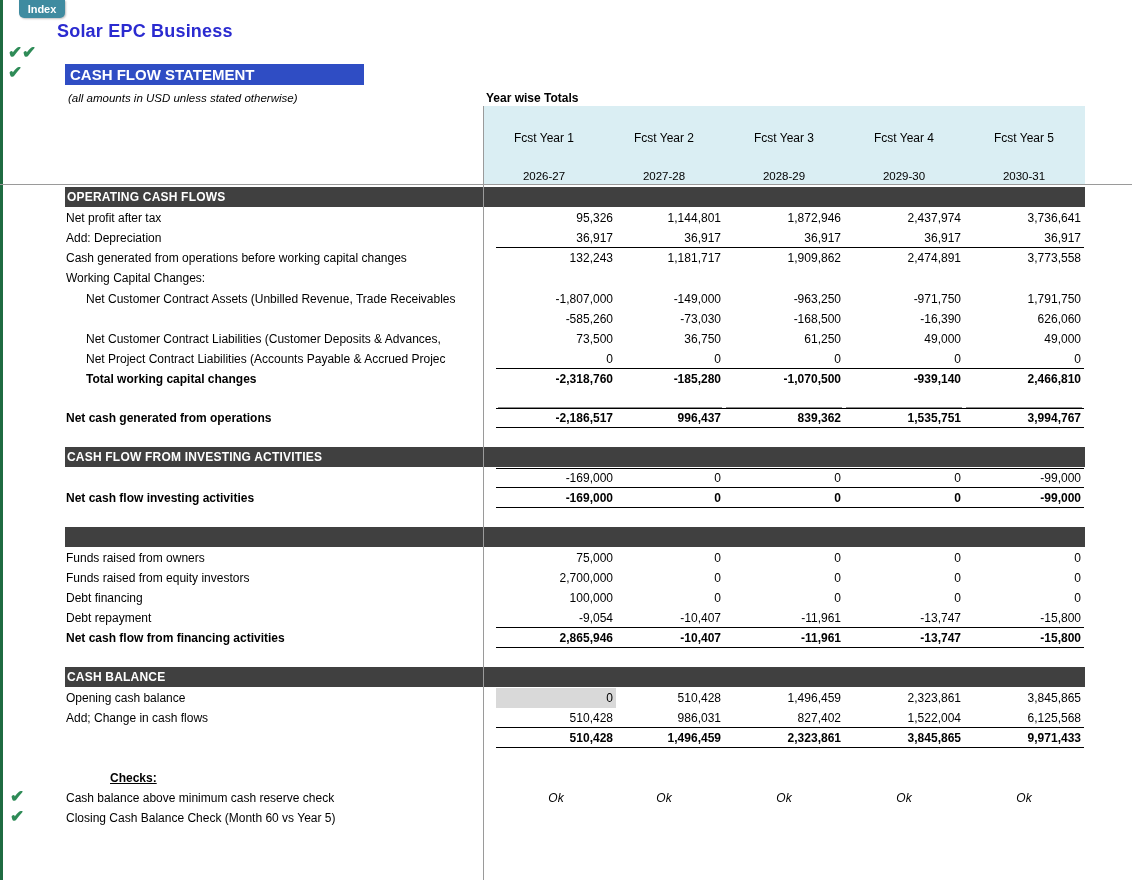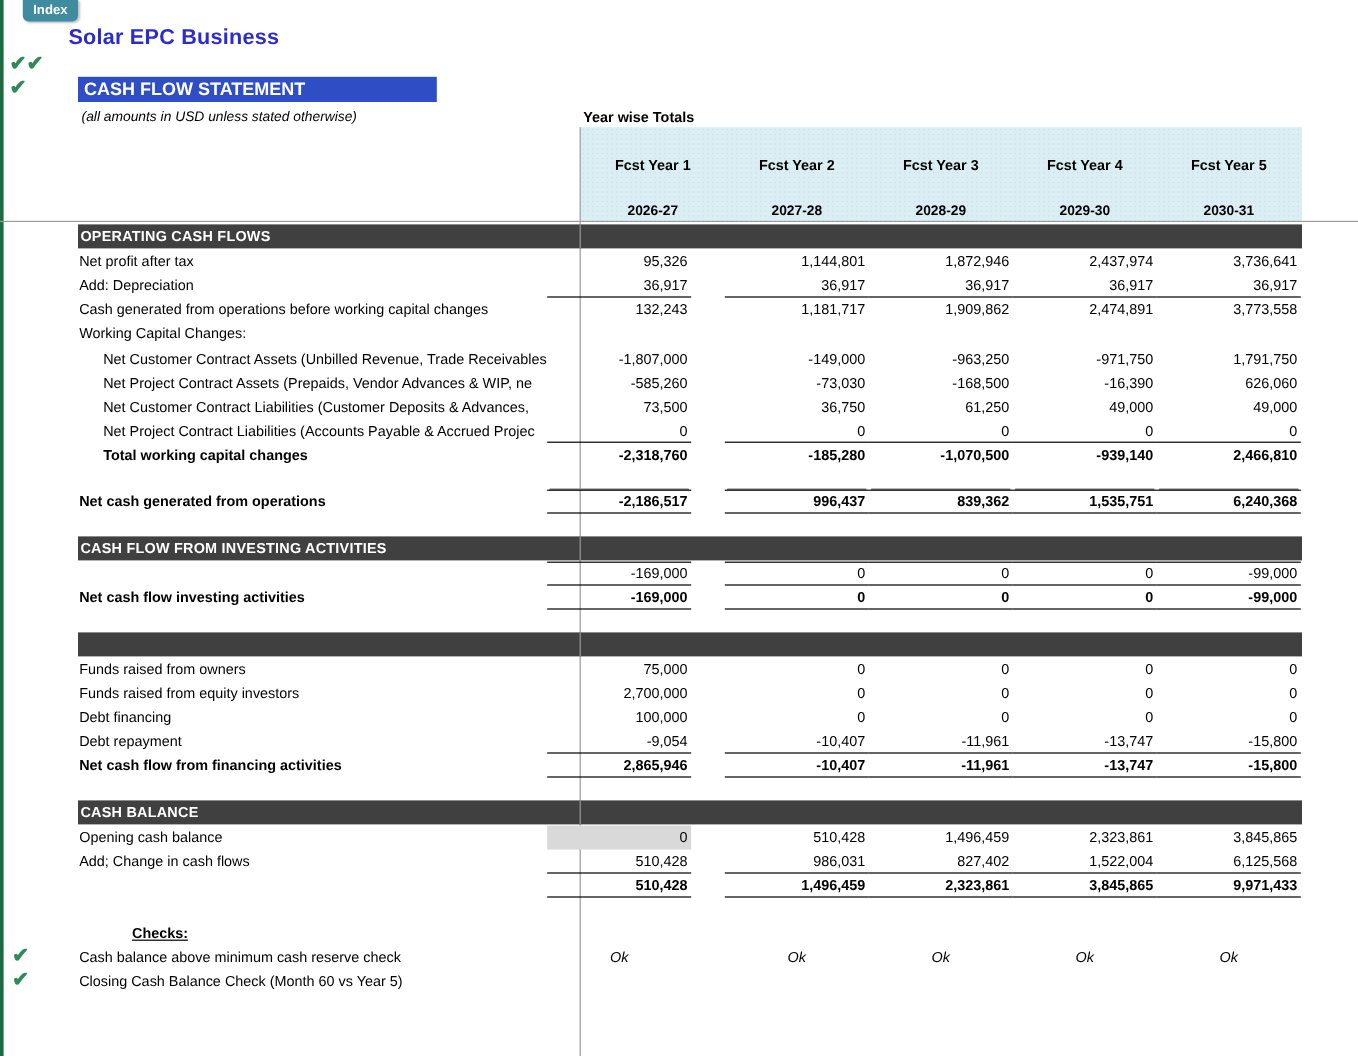--- a/index.html
+++ b/index.html
@@ -88,21 +88,21 @@
     width: 601px; height: 78px;
     background: #daeef3;
     background-image:
       radial-gradient(circle, rgba(160,200,215,0.55) 0.6px, transparent 0.7px);
     background-size: 4px 4px;
   }
   .hdr-cell {
     position: absolute;
     width: 120px;
     text-align: center;
-    font-size: 12px; font-weight: bold; color: #000;
+    font-size: 12px; font-weight: normal; color: #000;
   }
   .hdr-year { top: 131px; }
   .hdr-per  { top: 170px; font-size: 11.5px; }
 
   
   .row {
     position: absolute;
     left: 0;
     width: 1132px;
     height: 20px;
@@ -119,21 +119,21 @@
     display: flex; align-items: center;
   }
   .cell {
     position: absolute;
     top: 0; height: 20px;
     width: 120px;
     font-size: 12px; color: #000;
     display: flex; align-items: center; justify-content: flex-end;
     padding-right: 3px;
   }
-  .c0 { left: 456px; }
+  .c0 { left: 496px; }
   .c1 { left: 604px; }
   .c2 { left: 724px; }
   .c3 { left: 844px; }
   .c4 { left: 964px; }
 
   .bold  { font-weight: bold; }
   .ital  { font-style: italic; }
   .indent { padding-left: 20px; }
   .uline { text-decoration: underline; }
 
@@ -241,21 +241,20 @@
   <div class="row" style="top:289px;">
     <div class="lbl indent">Net Customer Contract Assets (Unbilled Revenue, Trade Receivables</div>
     <div class="cell c0">-1,807,000</div>
     <div class="cell c1">-149,000</div>
     <div class="cell c2">-963,250</div>
     <div class="cell c3">-971,750</div>
     <div class="cell c4">1,791,750</div>
   </div>
 
   <div class="row" style="top:309px;">
-    <div class="lbl indent">Net Project Contract Assets (Prepaids, Vendor Advances &amp; WIP, ne</div>
     <div class="cell c0">-585,260</div>
     <div class="cell c1">-73,030</div>
     <div class="cell c2">-168,500</div>
     <div class="cell c3">-16,390</div>
     <div class="cell c4">626,060</div>
   </div>
 
   <div class="row" style="top:329px;">
     <div class="lbl indent">Net Customer Contract Liabilities (Customer Deposits &amp; Advances,</div>
     <div class="cell c0">73,500</div>
@@ -282,21 +281,21 @@
     <div class="cell c3 bold">-939,140</div>
     <div class="cell c4 bold">2,466,810</div>
   </div>
 
   <div class="row" style="top:408px;">
     <div class="lbl bold">Net cash generated from operations</div>
     <div class="cell c0 bold btt bb">-2,186,517</div>
     <div class="cell c1 bold btt bb">996,437</div>
     <div class="cell c2 bold btt bb">839,362</div>
     <div class="cell c3 bold btt bb">1,535,751</div>
-    <div class="cell c4 bold btt bb">6,240,368</div>
+    <div class="cell c4 bold btt bb">3,994,767</div>
   </div>
 
   <div class="secbar" style="top:447px;">
     <span class="sectext">CASH FLOW FROM INVESTING ACTIVITIES</span>
     <span class="splitline"></span>
   </div>
 
   <div class="row" style="top:468px;">
     <div class="cell c0 bt bb">-169,000</div>
     <div class="cell c1 bt bb">0</div>

